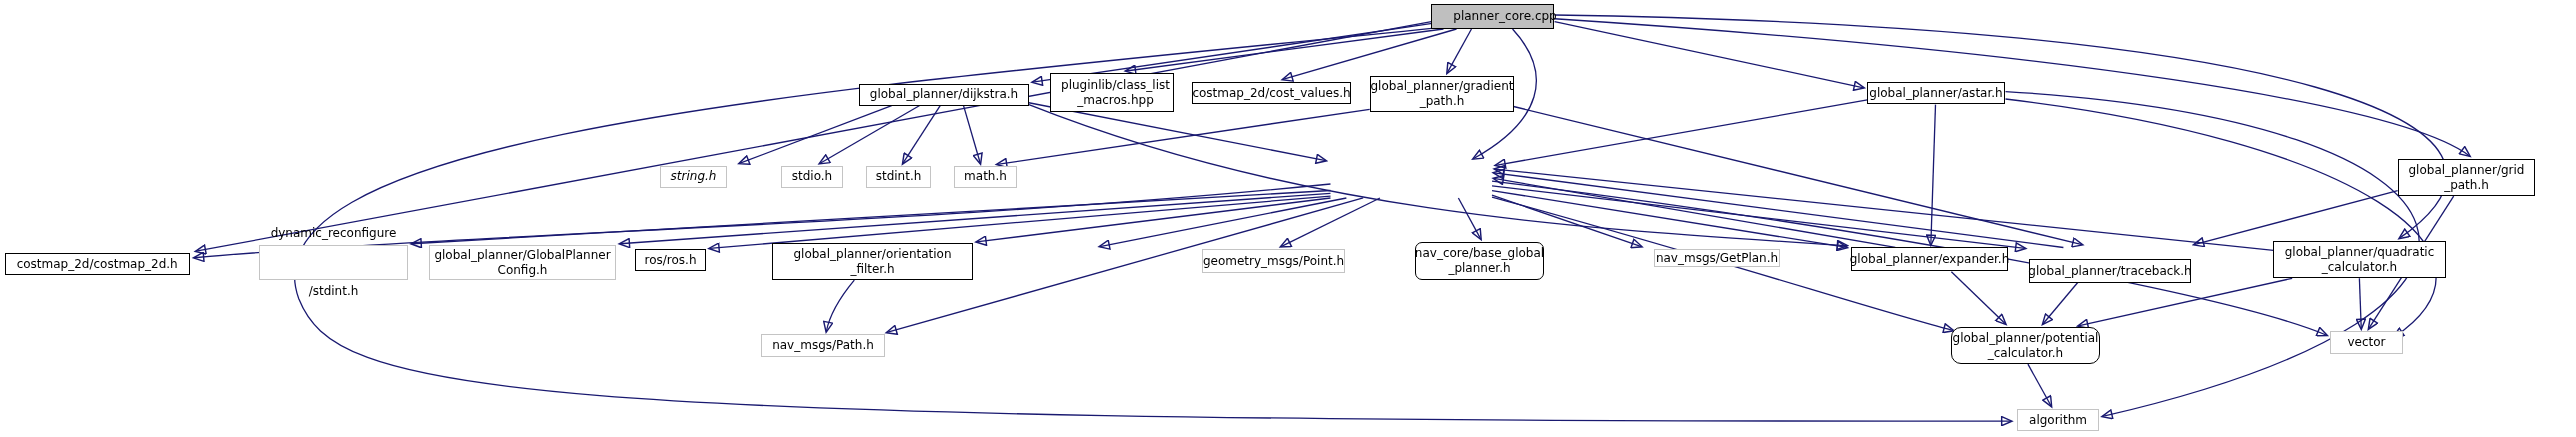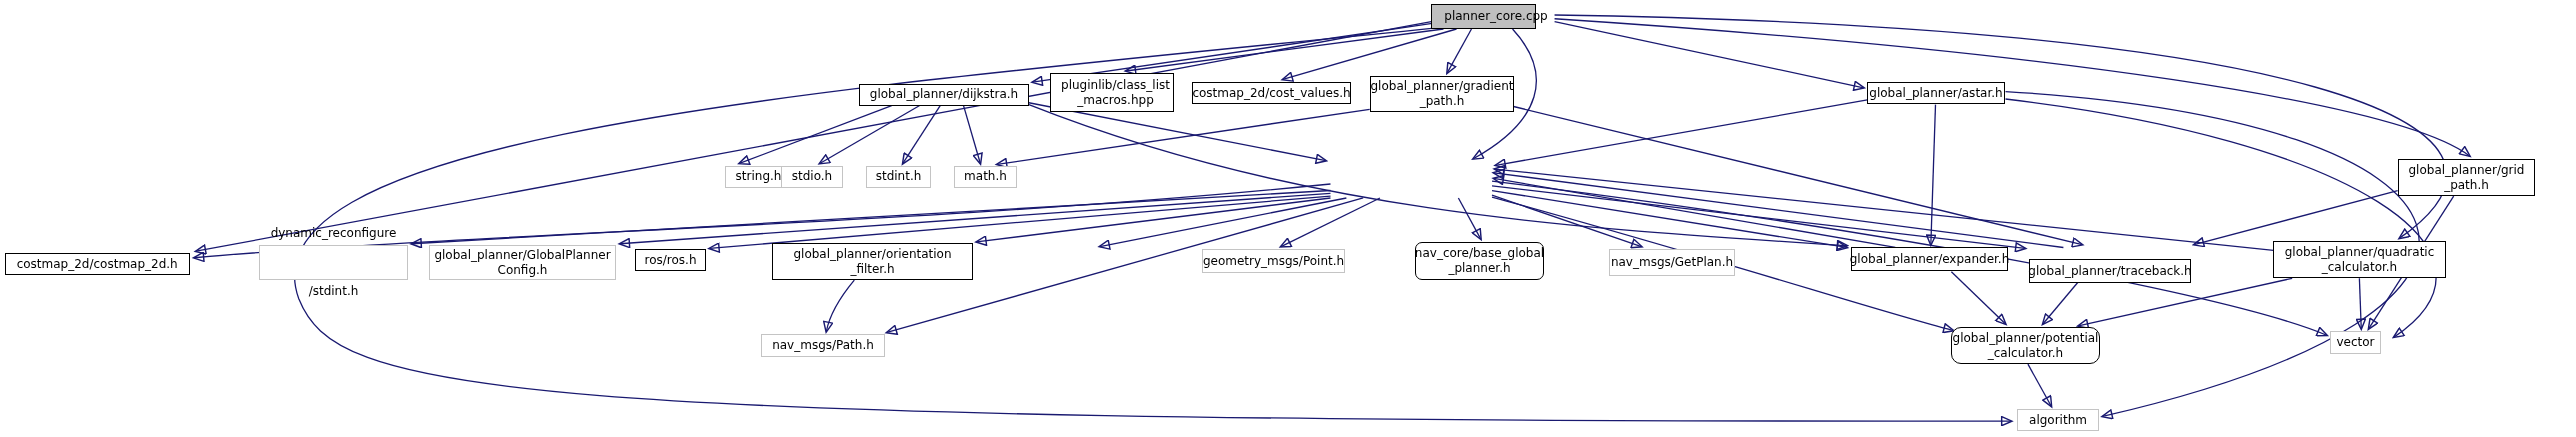--- a/index.html
+++ b/index.html
@@ -66,41 +66,41 @@
       <path d="M2030,265 L1600,191" marker-end="url(#arrow)"></path>
       <path d="M2090,291 L2148,347" marker-end="url(#arrow)"></path>
       <path d="M2210,265 L1600,185" marker-end="url(#arrow)"></path>
       <path d="M2235,291 L2188,347" marker-end="url(#arrow)"></path>
       <path d="M2435,268 L1601,181" marker-end="url(#arrow)"></path>
       <path d="M2455,298 L2226,349" marker-end="url(#arrow)"></path>
       <path d="M2527,298 L2529,352" marker-end="url(#arrow)"></path>
       <path d="M2172,390 L2197,435" marker-end="url(#arrow)"></path>
     </svg>
   <div id="nodes">
-      <div class="node root" style="left: 1431px; top: 3.7px; width: 105px; height: 25px; padding-left: 25px;">
+      <div class="node root" style="left: 1431px; top: 3.7px; width: 123px; height: 25px; padding-left: 25px;">
         <div>planner_core.cpp</div>
       </div>
       <div class="node" style="left: 859px; top: 84px; width: 170px; height: 21.5px;">
         <div>global_planner/dijkstra.h</div>
       </div>
       <div class="node" style="left: 1050px; top: 73px; width: 124px; height: 39px; padding-left: 7px;">
         <div>pluginlib/class_list</div>
         <div>_macros.hpp</div>
       </div>
       <div class="node" style="left: 1192px; top: 82px; width: 159px; height: 22.4px;">
         <div>costmap_2d/cost_values.h</div>
       </div>
       <div class="node" style="left: 1370px; top: 76px; width: 144px; height: 36px;">
         <div>global_planner/gradient</div>
         <div>_path.h</div>
       </div>
       <div class="node" style="left: 1867px; top: 82px; width: 138px; height: 22.4px;">
         <div>global_planner/astar.h</div>
       </div>
-      <div class="node external" style="left: 725px; top: 166px; width: 67px; height: 21.5px;">
+      <div class="node external" style="left: 660px; top: 166px; width: 67px; height: 21.5px; font-style: italic;">
         <div>string.h</div>
       </div>
       <div class="node external" style="left: 781px; top: 166px; width: 62px; height: 21.5px; align-items: center;">
         <div>stdio.h</div>
       </div>
       <div class="node external" style="left: 866px; top: 166px; width: 65px; height: 21.5px;">
         <div>stdint.h</div>
       </div>
       <div class="node external" style="left: 954px; top: 166px; width: 63px; height: 21.5px;">
         <div>math.h</div>
@@ -127,41 +127,41 @@
         <div>global_planner/orientation</div>
         <div>_filter.h</div>
       </div>
       <div class="node external" style="left: 1202px; top: 249px; width: 143px; height: 24px;">
         <div>geometry_msgs/Point.h</div>
       </div>
       <div class="node" style="left: 1415px; top: 242px; width: 129px; height: 38px; border-radius: 7px;">
         <div>nav_core/base_global</div>
         <div>_planner.h</div>
       </div>
-      <div class="node external" style="left: 1609px; top: 249px; width: 126px; height: 27px;">
+      <div class="node external" style="left: 1654px; top: 249px; width: 126px; height: 18px;">
         <div>nav_msgs/GetPlan.h</div>
       </div>
       <div class="node" style="left: 1851px; top: 247px; width: 157px; height: 24px;">
         <div>global_planner/expander.h</div>
       </div>
       <div class="node" style="left: 2029px; top: 247px; width: 162px; height: 24px; margin-top: 12px;">
         <div>global_planner/traceback.h</div>
       </div>
       <div class="node" style="left: 2273px; top: 241px; width: 173px; height: 37px;">
         <div>global_planner/quadratic</div>
         <div>_calculator.h</div>
       </div>
       <div class="node external" style="left: 761px; top: 334px; width: 124px; height: 23px;">
         <div>nav_msgs/Path.h</div>
       </div>
       <div class="node" style="left: 1951px; top: 327px; width: 149px; height: 37px; border-radius: 10px;">
         <div>global_planner/potential</div>
         <div>_calculator.h</div>
       </div>
-      <div class="node external" style="left: 2330px; top: 331px; width: 51px; height: 23px;">
+      <div class="node external" style="left: 2330px; top: 331px; width: 73px; height: 23px;">
         <div>vector</div>
       </div>
       <div class="node external" style="left: 2017px; top: 409px; width: 82px; height: 22.4px;">
         <div>algorithm</div>
       </div>
     </div>
 </div>
 
 
 </body></html>

